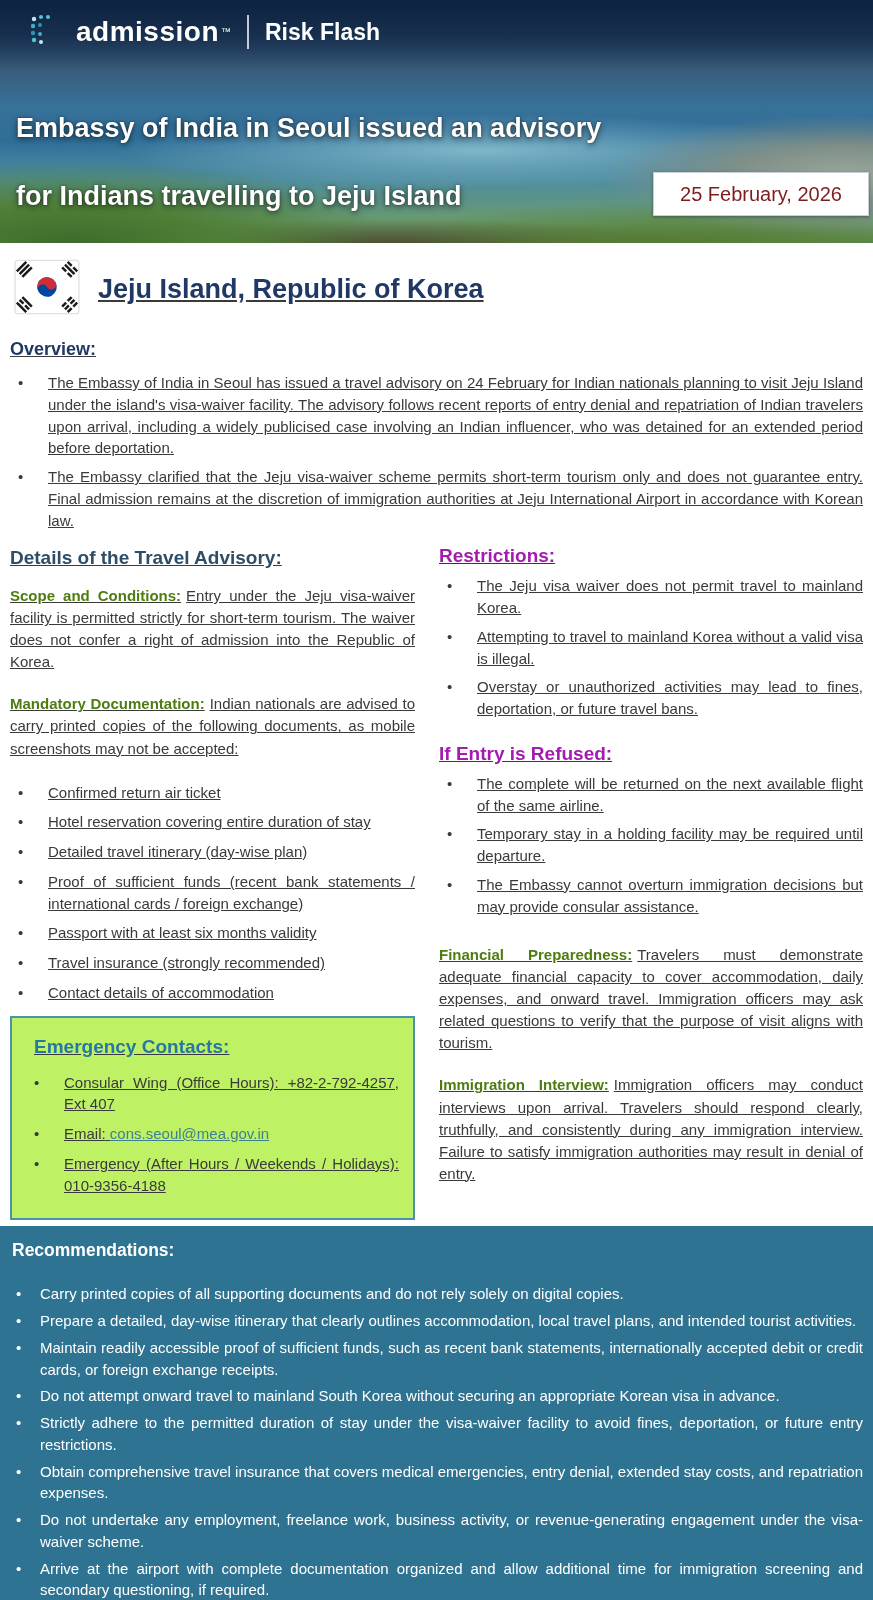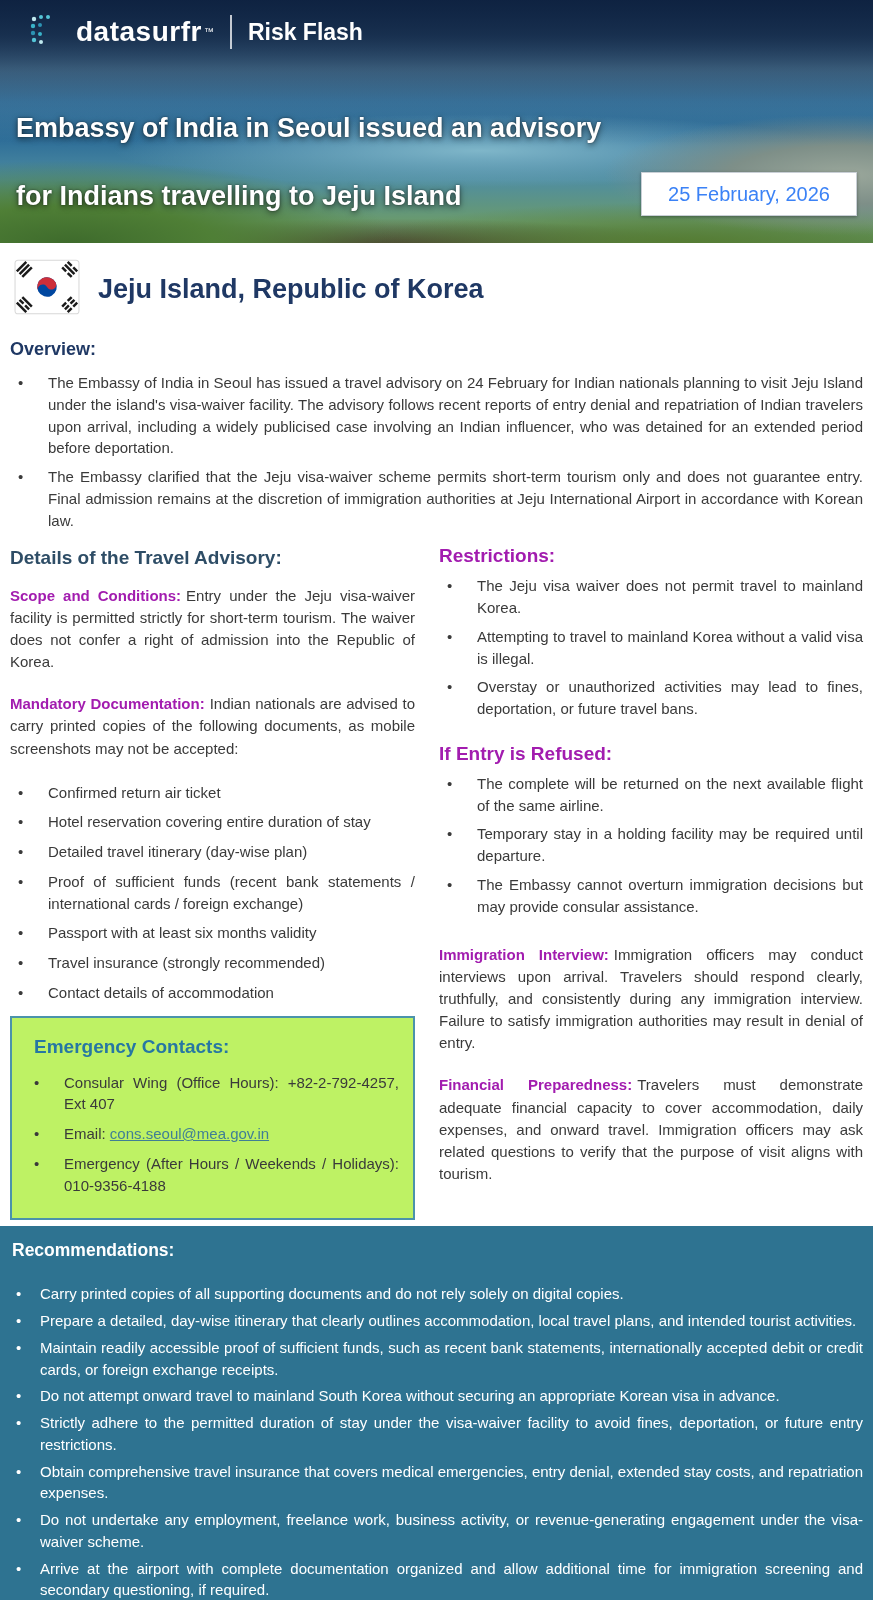--- a/index.html
+++ b/index.html
@@ -29,48 +29,48 @@
     position:absolute; top:10px; left:28px; display:flex; align-items:center; gap:16px; height:44px;
   }
   .brand-name { color:#fff; font-size:28px; font-weight:bold; letter-spacing:0.5px; }
   .brand-tm { color:#fff; font-size:10px; vertical-align:super; margin-left:2px; }
   .brand-sep { width:2px; height:34px; background:rgba(255,255,255,0.75); }
   .brand-product { color:#fff; font-size:23px; font-weight:bold; }
   .hero-title { position:absolute; left:16px; right:16px; color:#fff; font-weight:bold; font-size:27px; text-shadow:0 2px 6px rgba(0,0,0,0.6), 0 0 2px rgba(0,0,0,0.5); }
   .hero-title.line1 { top:113px; }
   .hero-title.line2 { top:181px; width:620px; }
   .date-box {
-    position:absolute; right:16px; top:172px; width:216px; height:44px;
+    position:absolute; right:4px; top:172px; width:216px; height:44px;
     background:#fff; border:1px solid #c9cfd6; display:flex; align-items:center; justify-content:center;
-    color:#3b82f6; font-size:20px; box-shadow:0 1px 3px rgba(0,0,0,0.35);
+    color:#7f1d1d; font-size:20px; box-shadow:0 1px 3px rgba(0,0,0,0.35);
   }
 
   
-  .content { padding:12px 10px 0 10px; }
+  .content { padding:12px 10px 0 10px;text-decoration:underline; }
 
   .location-row { display:flex; align-items:center; gap:18px; padding:4px 0 10px 4px; }
   .flag { width:66px; height:56px; }
   .location-heading { color:#1f3864; font-size:27px; font-weight:bold; }
 
   .sec-heading { color:#1f3864; font-size:18px; font-weight:bold; margin:10px 0 12px 0; }
 
   ul.blt { list-style:none; }
   ul.blt li {
     position:relative; padding-left:38px; margin-bottom:7px;
     font-size:15px; line-height:1.45; text-align:justify;
   }
   ul.blt li::before { content:"•"; position:absolute; left:8px; top:0; color:#3a3a3a; }
 
   .columns { display:flex; gap:24px; margin-top:14px; min-height:585px; }
   .col-left { width:405px; flex:none; }
   .col-right { flex:1; }
 
   .details-heading { color:#2e4d66; font-size:19px; font-weight:bold; margin:2px 0 16px 0; }
   .para { font-size:15px; line-height:1.47; text-align:justify; margin-bottom:20px; }
-  .para b { color:#a21caf; margin-right:5px; }
+  .para b { color:#4d7c0f; margin-right:5px; }
 
   ul.blt.tight li { margin-bottom:8px; }
 
   .emg-box {
     border:2px solid #4b93ab; margin-top:12px; padding:12px 14px 14px 14px; background:#bef264;
   }
   .emg-heading { color:#2677a3; font-size:19px; font-weight:bold; margin:6px 0 14px 8px; }
   a.doclink { color:#3f7f95; text-decoration:underline; }
 
   .sub-heading { font-size:19px; font-weight:bold; color:#a21caf; margin:0 0 8px 0; }
@@ -98,21 +98,21 @@
           <circle cx="20" cy="4" r="2" fill="#55c4d6"></circle>
         <circle cx="5" cy="13" r="2.2" fill="#39b3c9"></circle>
           <circle cx="12" cy="12" r="2" fill="#2c93b3"></circle>
         <circle cx="5" cy="20" r="2.2" fill="#2c93b3"></circle>
           <circle cx="12" cy="21" r="2" fill="#39b3c9"></circle>
         <circle cx="6" cy="27" r="2.2" fill="#55c4d6"></circle>
           <circle cx="13" cy="29" r="2" fill="#bfe9ef"></circle>
       </svg>
     </span>
     <span>
-      <span class="brand-name">datasurfr</span><span class="brand-tm">™</span>
+      <span class="brand-name">admission</span><span class="brand-tm">™</span>
     </span>
     <span class="brand-sep"></span>
     <span class="brand-product">Risk Flash</span>
   </div>
 
   <div class="hero-title line1">Embassy of India in Seoul issued an advisory</div>
   <div class="hero-title line2">for Indians travelling to Jeju Island</div>
   <div class="date-box">25 February, 2026</div>
 </div>
 
@@ -206,23 +206,23 @@
 
       <div class="gap16"></div>
       <div class="sub-heading">If Entry is Refused:</div>
       <ul class="blt">
         <li>The complete will be returned on the next available flight of the same airline.</li>
         <li>Temporary stay in a holding facility may be required until departure.</li>
         <li>The Embassy cannot overturn immigration decisions but may provide consular assistance.</li>
       </ul>
 
       <div class="gap20"></div>
+      <p class="para"><b>Financial Preparedness:</b><span>Travelers must demonstrate adequate financial capacity to cover accommodation, daily expenses, and onward travel. Immigration officers may ask related questions to verify that the purpose of visit aligns with tourism.</span></p>
+
       <p class="para"><b>Immigration Interview:</b><span>Immigration officers may conduct interviews upon arrival. Travelers should respond clearly, truthfully, and consistently during any immigration interview. Failure to satisfy immigration authorities may result in denial of entry.</span></p>
-
-      <p class="para"><b>Financial Preparedness:</b><span>Travelers must demonstrate adequate financial capacity to cover accommodation, daily expenses, and onward travel. Immigration officers may ask related questions to verify that the purpose of visit aligns with tourism.</span></p>
     </div>
   </div>
 </div>
 
 <div class="reco">
   <div class="reco-heading">Recommendations:</div>
   <ul class="blt reco-list">
     <li>Carry printed copies of all supporting documents and do not rely solely on digital copies.</li>
     <li>Prepare a detailed, day-wise itinerary that clearly outlines accommodation, local travel plans, and intended tourist activities.</li>
     <li>Maintain readily accessible proof of sufficient funds, such as recent bank statements, internationally accepted debit or credit cards, or foreign exchange receipts.</li>

